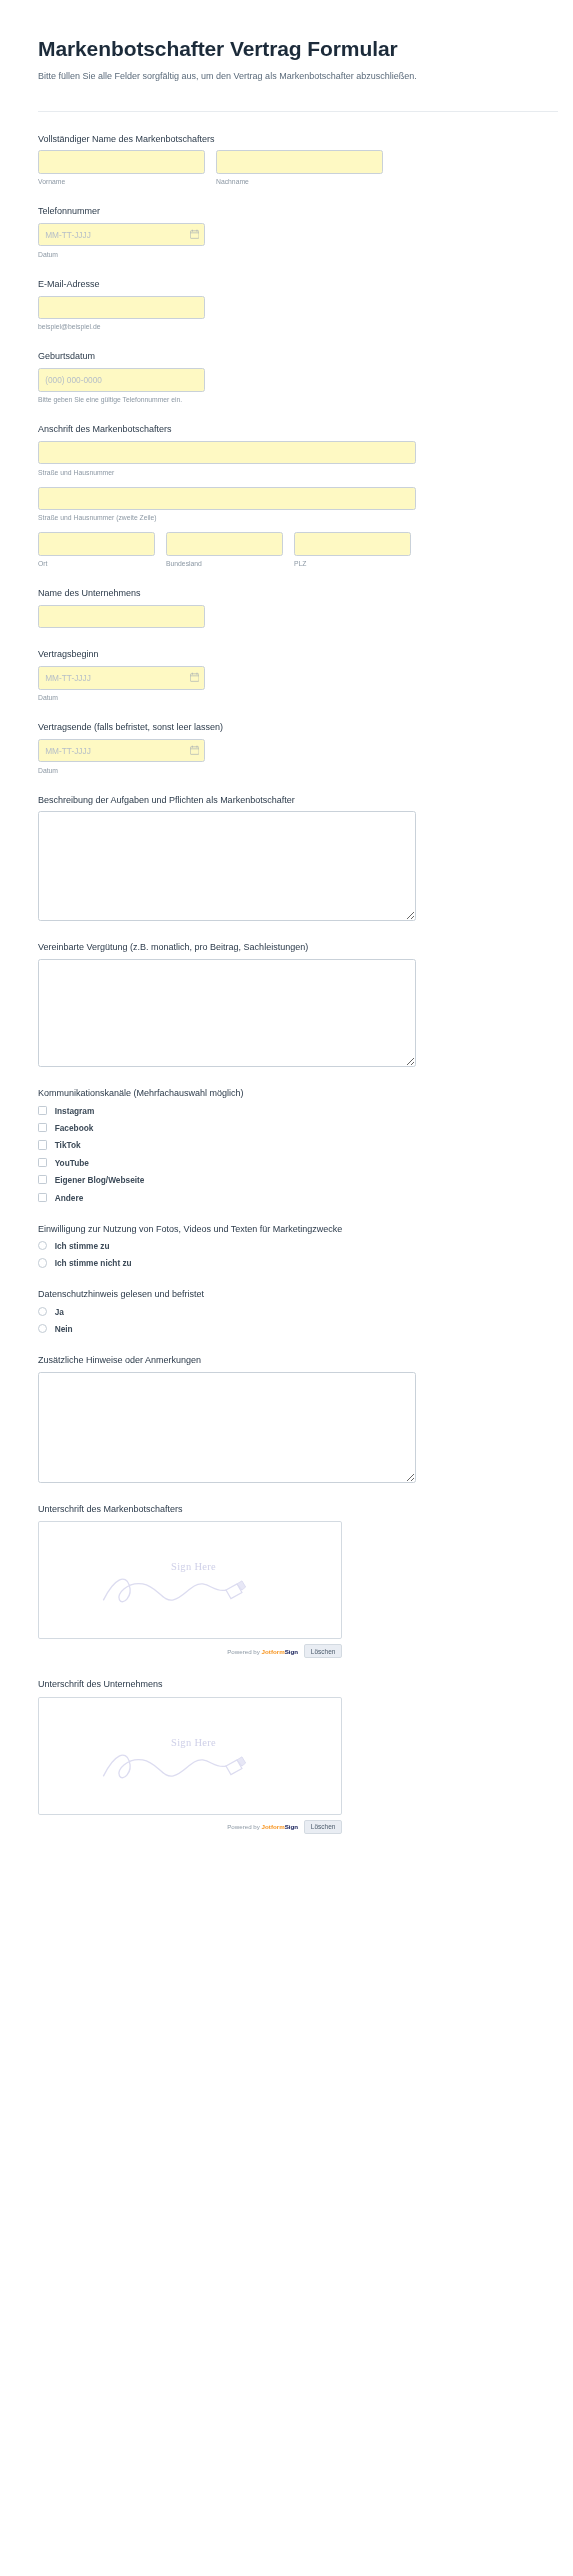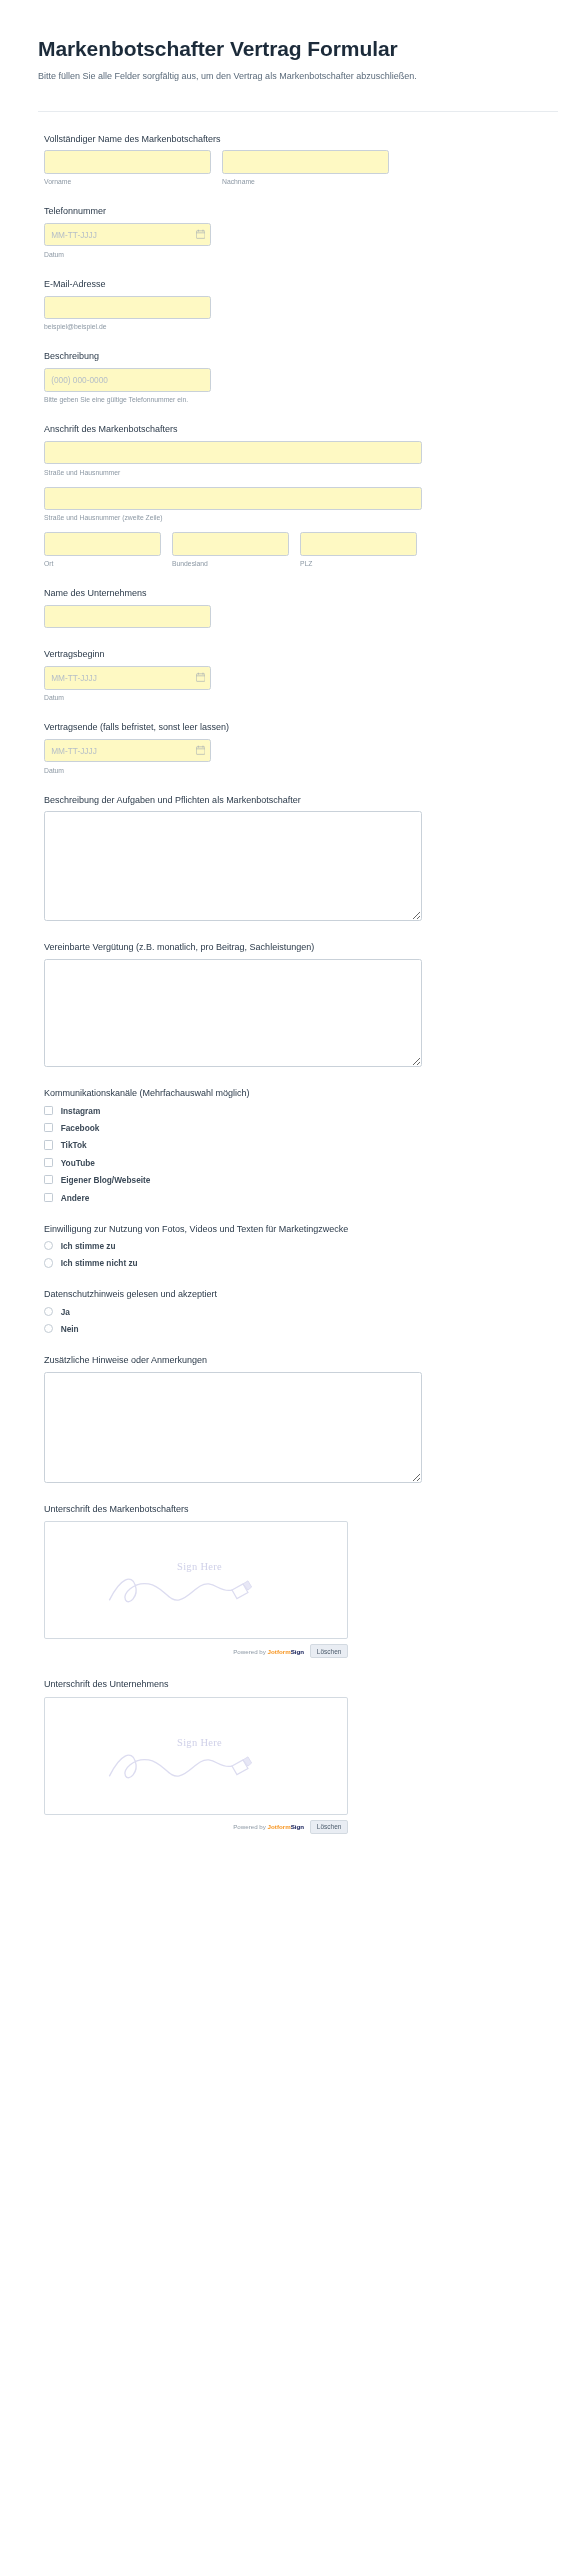--- a/index.html
+++ b/index.html
@@ -35,21 +35,21 @@
     line-height: 1.55;
     margin: 0 0 27px 0;
     max-width: 481px;
   }
   .divider {
     border: 0;
     border-top: 0.6px solid #e7ebef;
     margin: 0 0 22px 0;
   }
   .field-block {
-    margin: 0 0 21px 6px;
+    margin: 0 0 21px 0;
   }
   .field-label {
     display: block;
     font-size: 9px;
     color: #2b3a4a;
     margin: 0 0 6.8px 0;
     font-weight: normal;
   }
   .sub-label {
     display: block;
@@ -249,21 +249,21 @@
       <span class="sub-label">Datum</span>
     </div>
 
     <div class="field-block">
       <span class="field-label">E-Mail-Adresse</span>
       <input type="text" class="w-half" value="" style="">
       <span class="sub-label">beispiel@beispiel.de</span>
     </div>
 
     <div class="field-block">
-      <span class="field-label">Beschreibung</span>
+      <span class="field-label">Geburtsdatum</span>
       <input type="text" class="w-half" placeholder="(000) 000-0000" style="">
       <span class="hint">Bitte geben Sie eine gültige Telefonnummer ein.</span>
     </div>
 
     <div class="field-block">
       <span class="field-label">Anschrift des Markenbotschafters</span>
       <input type="text" class="w-full" value="" style="">
       <span class="sub-label">Straße und Hausnummer</span>
 
       <div style="height:11px"></div>
@@ -370,21 +370,21 @@
           <span class="opt-label">Ich stimme zu</span>
         </div>
         <div class="opt-row">
           <span class="radio"></span>
           <span class="opt-label">Ich stimme nicht zu</span>
         </div>
       </div>
     </div>
 
     <div class="field-block">
-      <span class="field-label">Datenschutzhinweis gelesen und akzeptiert</span>
+      <span class="field-label">Datenschutzhinweis gelesen und befristet</span>
       <div class="opt-list">
         <div class="opt-row">
           <span class="radio"></span>
           <span class="opt-label">Ja</span>
         </div>
         <div class="opt-row">
           <span class="radio"></span>
           <span class="opt-label">Nein</span>
         </div>
       </div>

